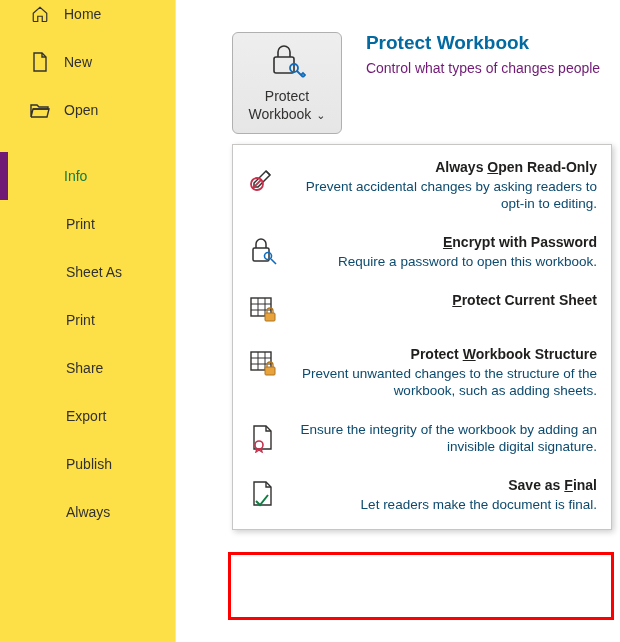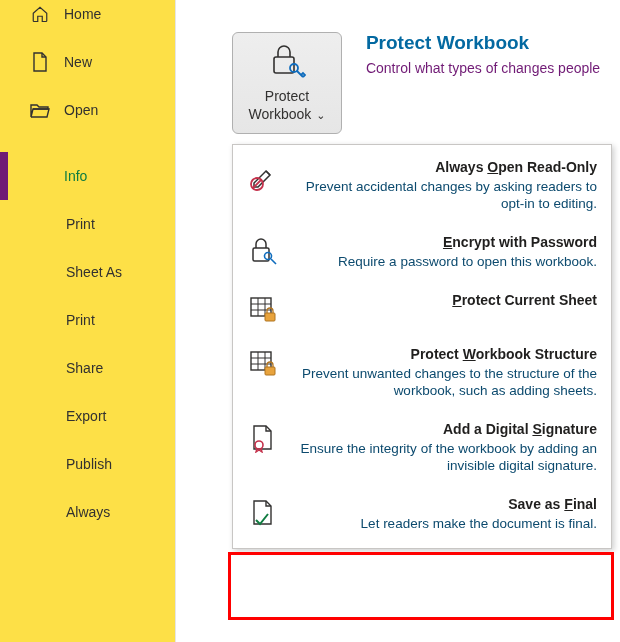--- a/index.html
+++ b/index.html
@@ -292,21 +292,20 @@
   <div class="menu-row">
     <span class="mi-icon">
       <svg width="30" height="30" viewBox="0 0 30 30">
         <path d="M6 3h12l5 5v18H6z" fill="none" stroke="#323130" stroke-width="1.4"></path>
         <path d="M18 3v5h5" fill="none" stroke="#323130" stroke-width="1.4"></path>
         <circle cx="11" cy="22" r="4" fill="none" stroke="#c4314b" stroke-width="1.6"></circle>
         <path d="M9 25l-1 4 3-2 3 2-1-4" fill="none" stroke="#c4314b" stroke-width="1.4"></path>
       </svg>
     </span>
     <span class="mi-text">
-      <div class="mi-title"><span>Add a Digital </span><u class="access">S</u><span>ignature</span></div>
       <div class="mi-desc">Ensure the integrity of the workbook by adding an invisible digital signature.</div>
     </span>
   </div>
 
   <div class="menu-row">
     <span class="mi-icon">
       <svg width="30" height="30" viewBox="0 0 30 30">
         <path d="M6 3h12l5 5v18H6z" fill="none" stroke="#323130" stroke-width="1.4"></path>
         <path d="M18 3v5h5" fill="none" stroke="#323130" stroke-width="1.4"></path>
         <path d="M8 22l4 4 8-10" fill="none" stroke="#107c41" stroke-width="2"></path>

